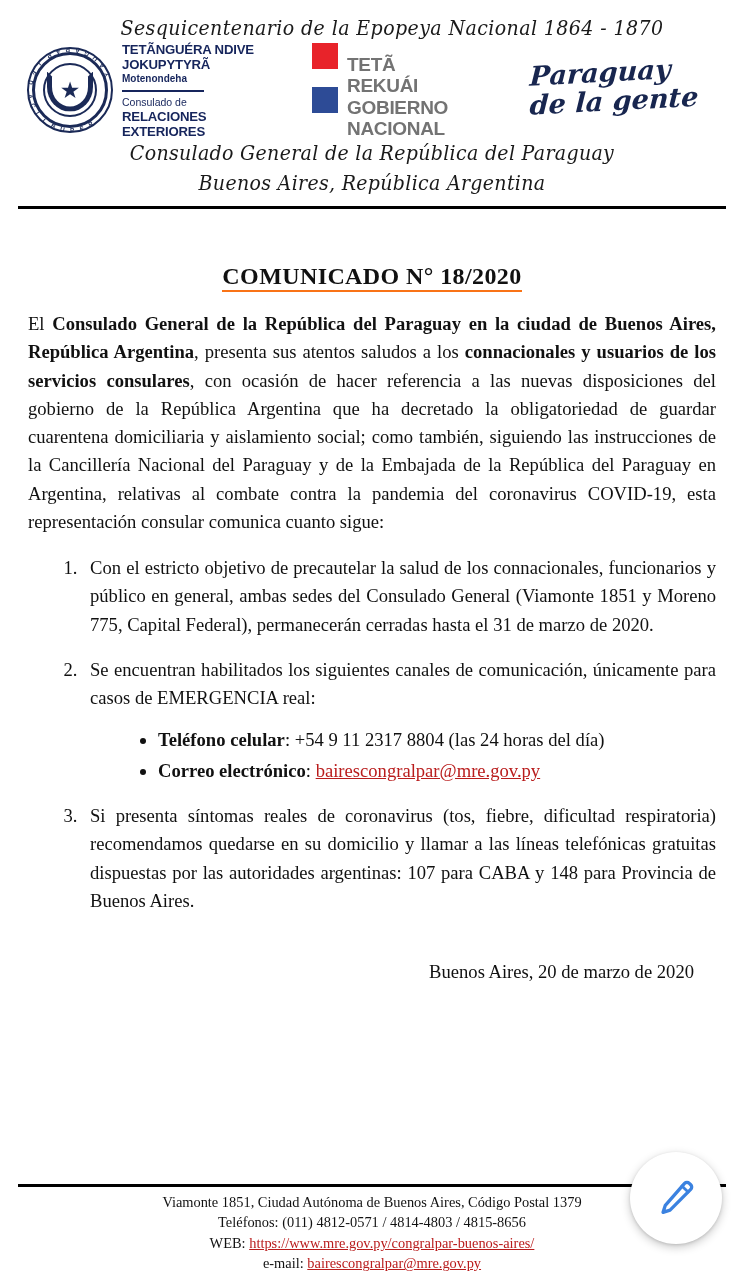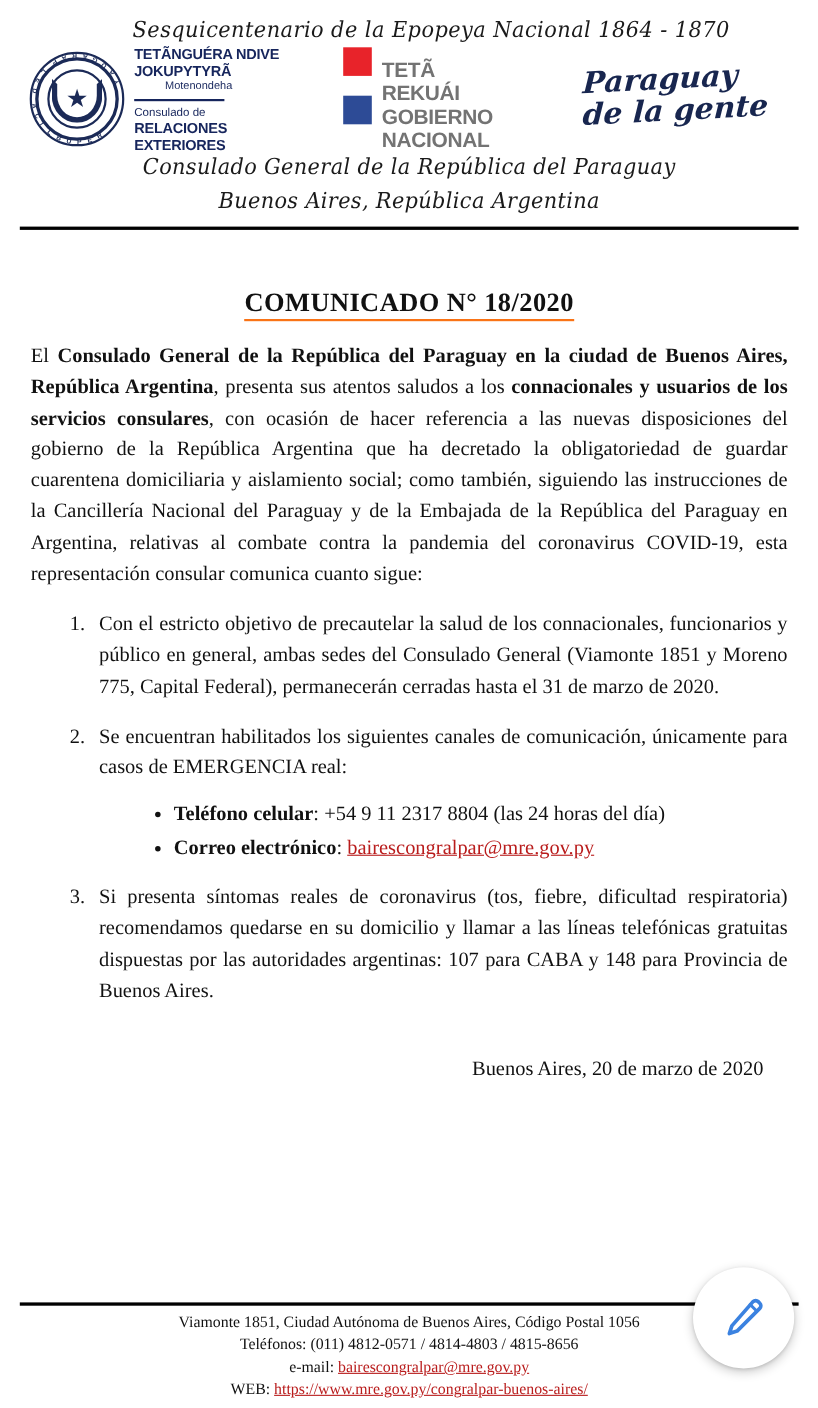--- a/index.html
+++ b/index.html
@@ -121,24 +121,23 @@
     line-height: 1.14;
     padding-top: 2px;
   }
   .ministry .guarani {
     font-weight: bold;
     font-size: 13.2px;
     letter-spacing: -0.2px;
   }
   .ministry .guarani-sub {
     font-size: 10px;
-    font-weight: normal;
+    font-weight: bold;
     letter-spacing: 0px;
     margin-top: 1px;
-    margin-left: 28px;
   }
   .ministry .divider {
     width: 82px;
     height: 1.5px;
     background: #16255c;
     margin: 6px 0 5px 0;
   }
   .ministry .min-label {
     font-size: 10.5px;
     font-weight: normal;
@@ -435,24 +434,24 @@
       </li>
 
     </ol>
 
     <div class="signature">Buenos Aires, 20 de marzo de 2020</div>
   </div>
 
   <div class="rule-bottom"></div>
 
   <div class="footer">
-    <div>Viamonte 1851, Ciudad Autónoma de Buenos Aires, Código Postal 1056</div>
+    <div>Viamonte 1851, Ciudad Autónoma de Buenos Aires, Código Postal 1379</div>
     <div>Teléfonos: (011) 4812-0571 / 4814-4803 / 4815-8656</div>
+    <div><span>WEB: </span><a class="link" href="#">https://www.mre.gov.py/congralpar-buenos-aires/</a></div>
     <div><span>e-mail: </span><a class="link" href="#">bairescongralpar@mre.gov.py</a></div>
-    <div><span>WEB: </span><a class="link" href="#">https://www.mre.gov.py/congralpar-buenos-aires/</a></div>
   </div>
 
   <div class="fab">
     <svg viewBox="0 0 24 24" fill="none" stroke="#3B82E0" stroke-width="1.9" stroke-linecap="round" stroke-linejoin="round">
       <path d="M16.9 3.6a1.9 1.9 0 0 1 2.7 0l0.8 0.8a1.9 1.9 0 0 1 0 2.7L8.6 18.9l-4 1.3 1.3-4z"></path>
       <path d="M15.4 5.1l3.5 3.5" stroke-width="1.6"></path>
     </svg>
   </div>
 
 </div>

